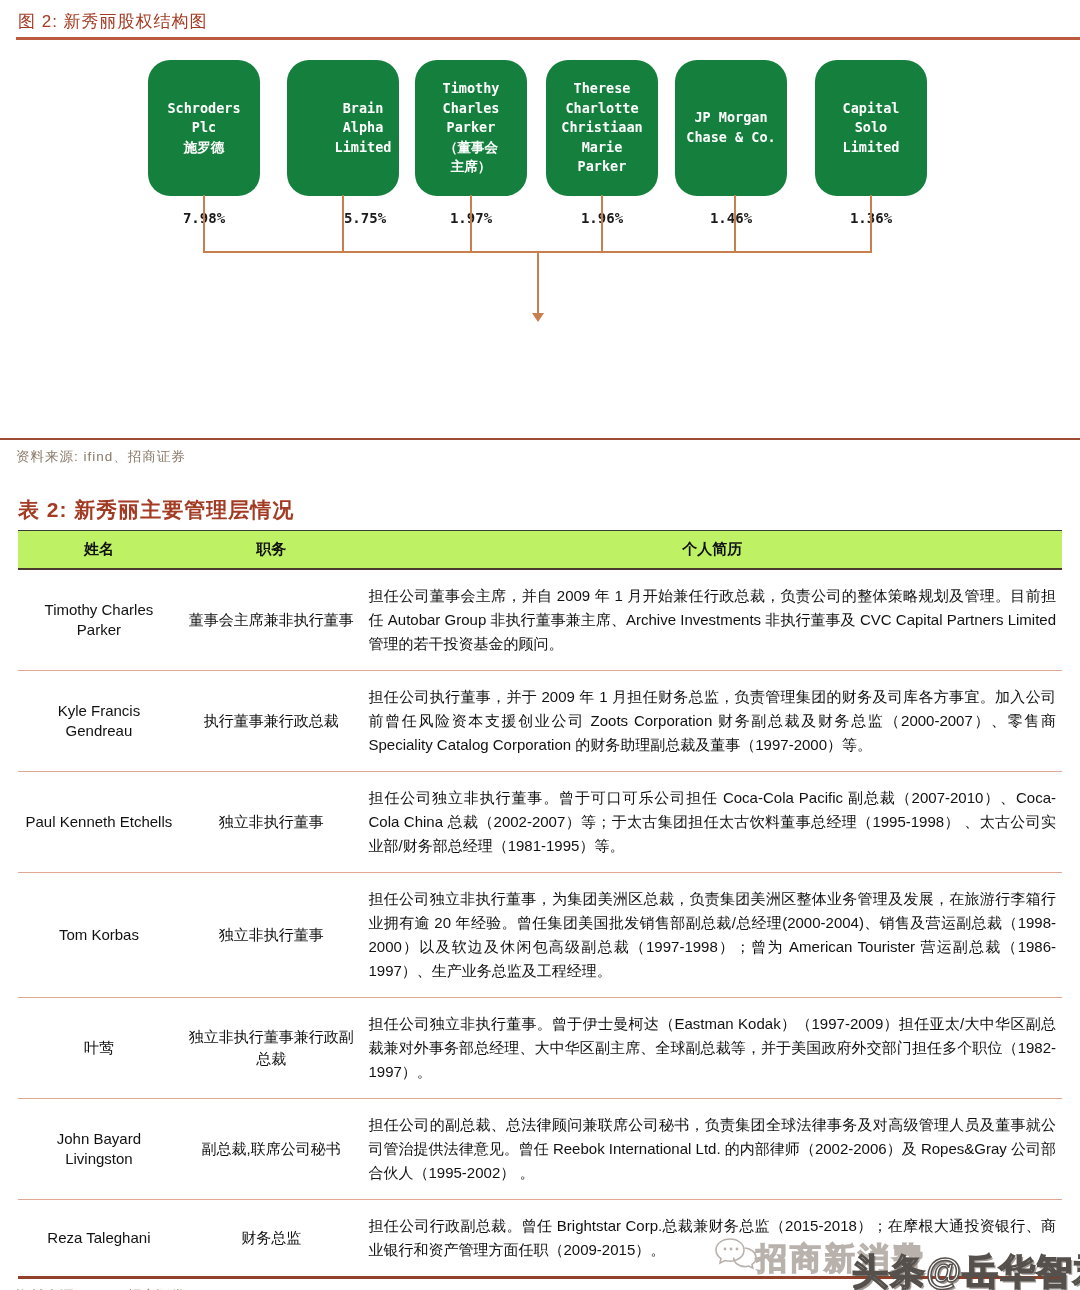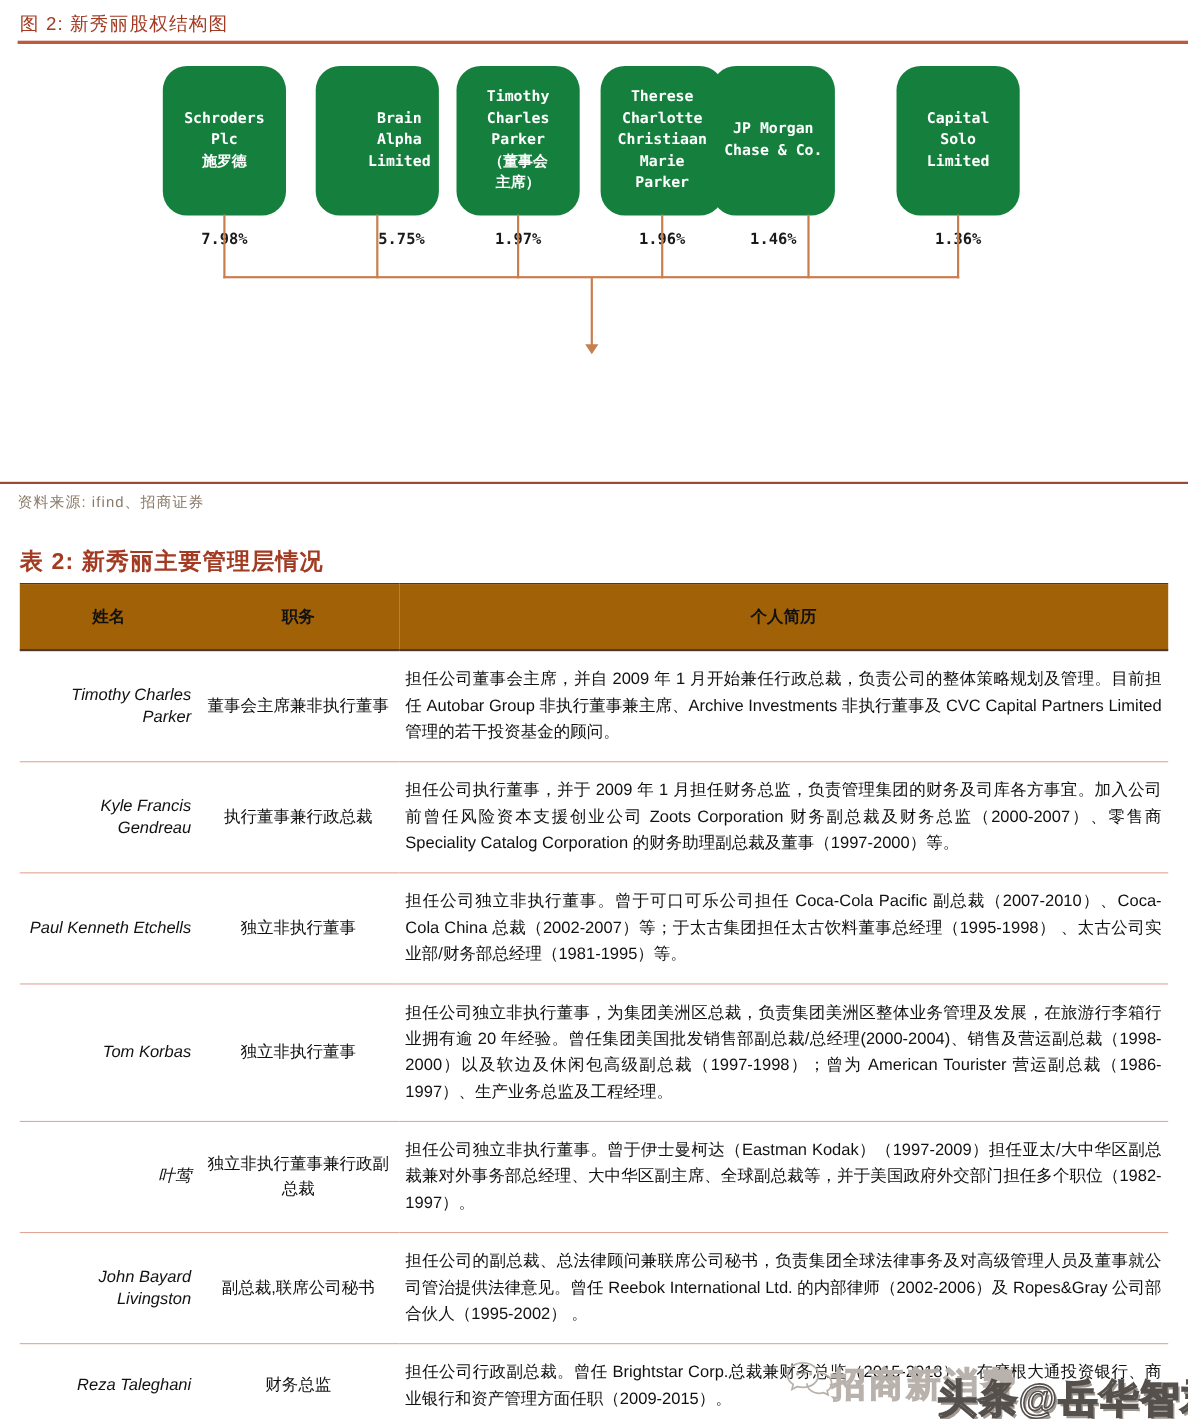--- a/index.html
+++ b/index.html
@@ -10,44 +10,44 @@
   .fig-title { padding: 10px 0 4px 18px; font-size: 17px; font-weight: normal; color: #A33B23; letter-spacing: 1px; }
   .fig-title-rule { margin-left: 16px; border-bottom: 3px solid #BC5B40; }
 
   .diagram { position: relative; height: 398px; }
   .sh-box { position: absolute; top: 20px; width: 112px; height: 136px; background: #15803d; border-radius: 22px;
             color: #fff; display: flex; align-items: center; justify-content: center; text-align: center;
             font-family: "DejaVu Sans Mono", monospace; font-size: 13.5px; font-weight: bold; line-height: 1.45;
             white-space: pre-line; padding: 4px; }
   .sh-pct { position: absolute; top: 170px; width: 112px; text-align: center; color: #1a1a1a;
             font-family: "DejaVu Sans Mono", monospace; font-size: 14px; font-weight: bold; }
-  .b0 { left: 148px; } .b1 { left: 287px; padding-left: 44px; } .b2 { left: 415px; } .b3 { left: 546px; } .b4 { left: 647px; } .b5 { left: 815px; }
+  .b0 { left: 148px; } .b1 { left: 287px; padding-left: 44px; } .b2 { left: 415px; } .b3 { left: 546px; } .b4 { left: 675px; } .b5 { left: 815px; }
   .vline { position: absolute; top: 155px; width: 2px; height: 58px; background: #C87F4E; }
   .v0 { left: 203px; } .v1 { left: 342px; } .v2 { left: 470px; } .v3 { left: 601px; } .v4 { left: 734px; } .v5 { left: 870px; }
   .busline { position: absolute; top: 211px; left: 203px; width: 669px; height: 2px; background: #C87F4E; }
   .dropline { position: absolute; top: 212px; left: 537px; width: 2px; height: 62px; background: #C87F4E; }
   .arrowhead { position: absolute; top: 273px; left: 532px; width: 0; height: 0;
                border-left: 6px solid transparent; border-right: 6px solid transparent; border-top: 9px solid #C87F4E; }
   .company-box { position: absolute; top: 286px; left: 358px; width: 354px; height: 92px; background: #B40D28;
                  border-radius: 18px; display: flex; align-items: center; justify-content: center;
                  color: #fff; font-size: 25px; font-weight: bold; font-family: "Liberation Serif", serif; letter-spacing: 2px; }
 
   .fig-src-rule { border-bottom: 2.5px solid #9C4A33; }
   .source-line { padding: 8px 0 0 16px; font-size: 13.5px; color: #8A7A6A; letter-spacing: 1px; }
 
   
   .tbl-title { margin: 30px 0 6px 18px; font-size: 21px; font-weight: bold; color: #A33B23; letter-spacing: 1px; }
   .mgmt-table { margin: 0 18px; border-collapse: collapse; width: 1044px; table-layout: fixed;
                 border-top: 1.5px solid #3a3a3a; }
   .mgmt-table col.c-name { width: 15.5%; } .mgmt-table col.c-pos { width: 17.5%; } .mgmt-table col.c-bio { width: 67%; }
-  .mgmt-table thead th { background: #a16207; border-bottom: 2px solid #4a3a30; font-size: 15px; font-weight: bold;
-                         color: #111; padding: 20px 2px; text-align: center; }
+  .mgmt-table thead th { background: #bef264; border-bottom: 2px solid #4a3a30; font-size: 15px; font-weight: bold;
+                         color: #111; padding: 9px 2px; text-align: center; }
   .mgmt-table tbody td { border-bottom: 1px solid #E0A795; vertical-align: middle; padding: 14px 6px; font-size: 15px; color: #111; }
   .mgmt-table tbody tr:last-child td { border-bottom: 3px solid #93402B; }
-  td.cell-name { text-align: right; font-family: "Liberation Sans", sans-serif; color: #222; line-height: 1.35; font-style: italic; }
+  td.cell-name { text-align: center; font-family: "Liberation Sans", sans-serif; color: #222; line-height: 1.35; }
   td.cell-pos  { text-align: center; line-height: 1.5; }
   td.cell-bio  { text-align: justify; line-height: 1.6; padding-left: 10px; padding-right: 10px; }
 
   .bottom-source { padding: 8px 0 0 16px; font-size: 13.5px; color: #8A7A6A; letter-spacing: 1px; }
 
   
   .wm-gray { position: absolute; top: 1238px; left: 756px; font-size: 31px; font-weight: bold; letter-spacing: 3px;
              color: rgba(255,255,255,0.1); -webkit-text-stroke: 1.2px #b9b2ac; white-space: nowrap; }
   .wm-bubble { position: absolute; top: 1236px; left: 714px; }
   .wm-white { position: absolute; top: 1248px; left: 852px; font-size: 36px; font-weight: bold; letter-spacing: 1px;

